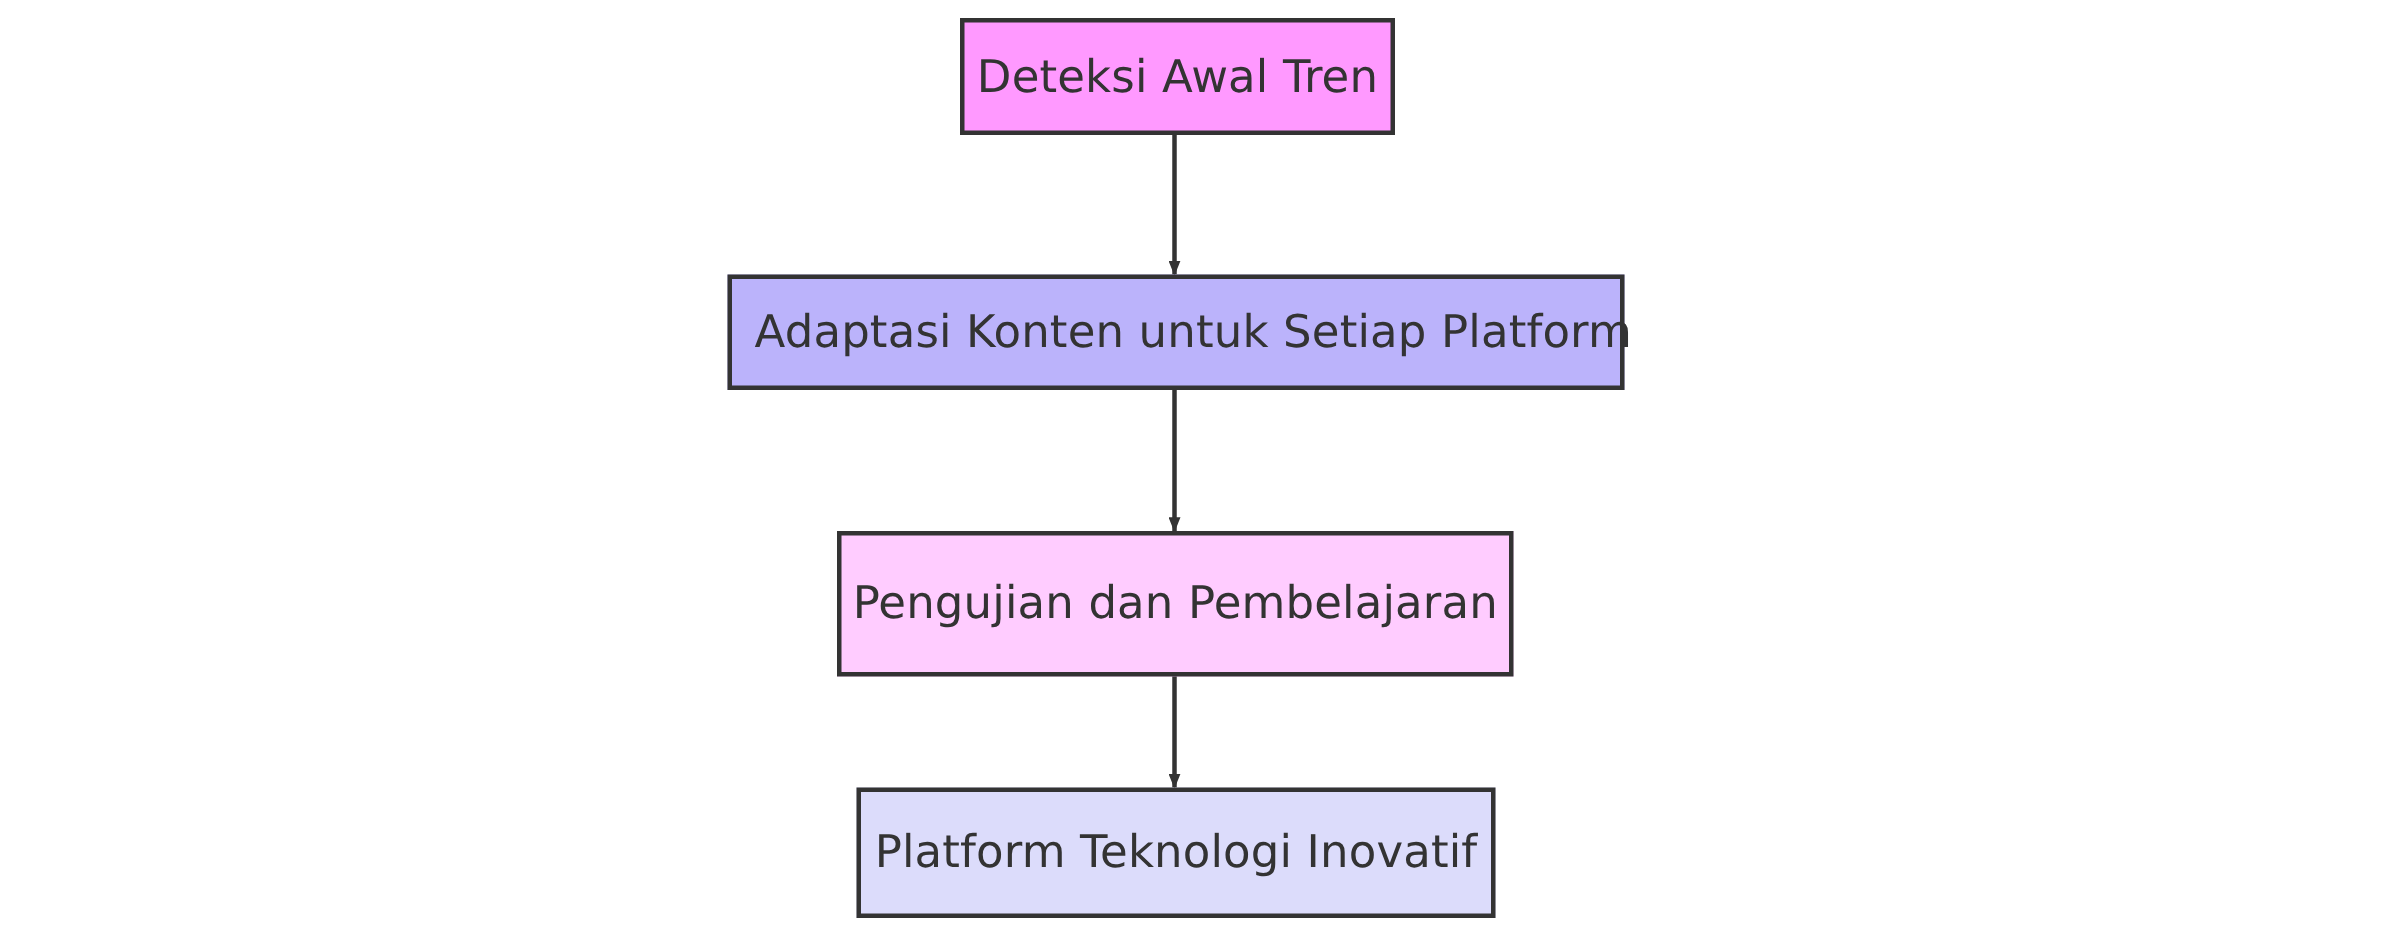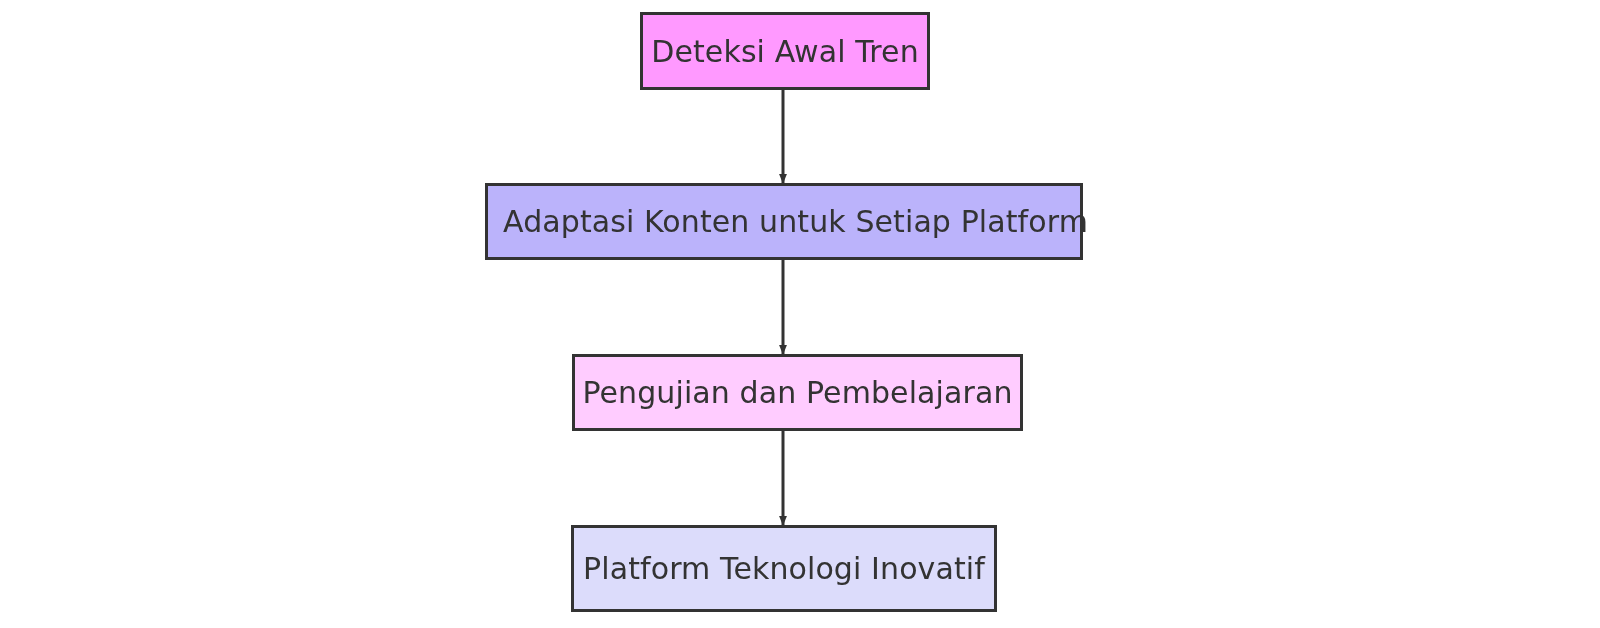--- a/index.html
+++ b/index.html
@@ -45,21 +45,21 @@
     line-height: 1.1;
     color: #333333;
     letter-spacing: 0.1px;
     white-space: nowrap;
     font-family: "DejaVu Sans", "Liberation Sans", sans-serif;
   }
 
   
   #node-1 { left: 640px; top: 12px;  width: 290px; height: 78px; }
   #node-2 { left: 485px; top: 183px; width: 598px; height: 77px; }
-  #node-3 { left: 572px; top: 354px; width: 451px; height: 77px; }
+  #node-3 { left: 558px; top: 354px; width: 451px; height: 97px; }
   #node-4 { left: 571px; top: 525px; width: 426px; height: 87px; }
 </style>
 </head>
 <body>
 
 <div id="flowchart" style="background: rgb(255, 255, 255);">
 
   <svg class="edge-layer" viewBox="0 0 1600 628" width="1600" height="628" xmlns="http://www.w3.org/2000/svg">
     <defs>
       <marker id="arrowhead" markerWidth="10" markerHeight="8" refX="9.2" refY="4" orient="auto" markerUnits="userSpaceOnUse">

